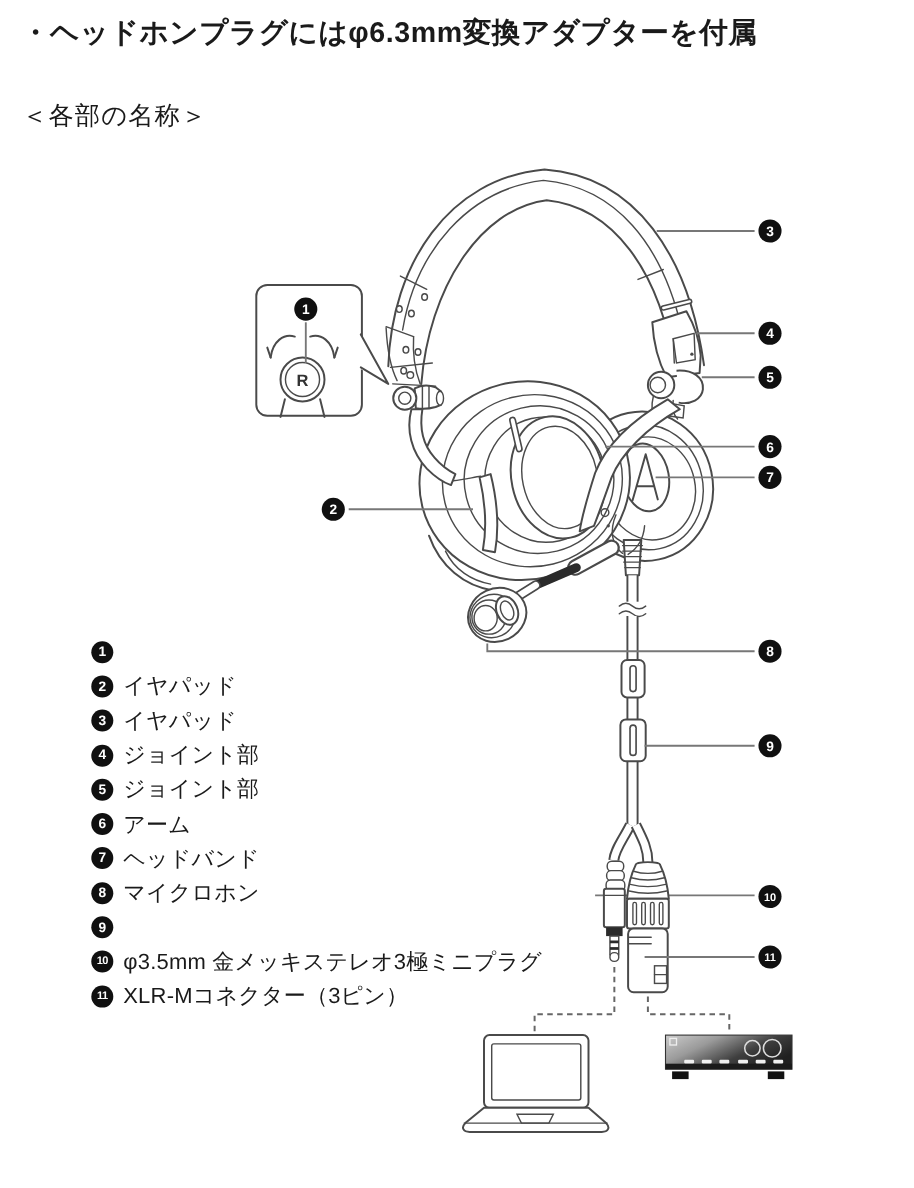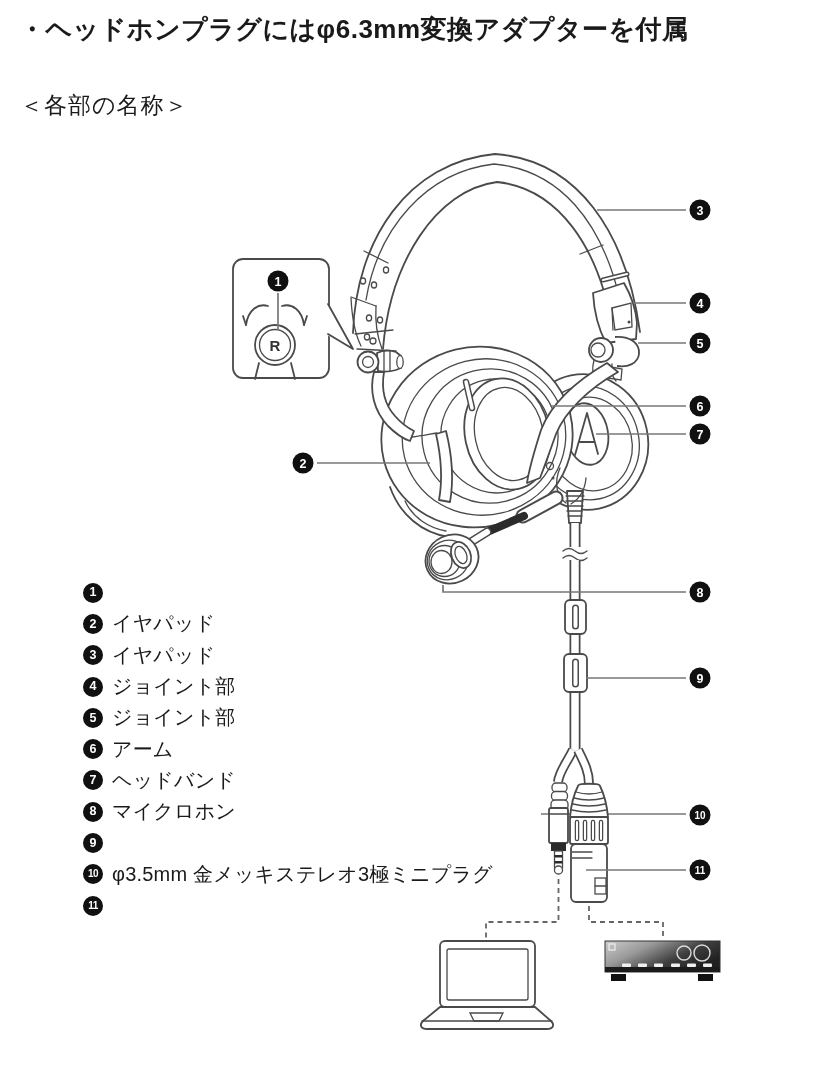--- a/index.html
+++ b/index.html
@@ -340,16 +340,17 @@
     </div>
     <div class="legend-row">
       <span class="badge">9</span>
     </div>
     <div class="legend-row">
       <span class="badge two">10</span>
       <span class="legend-label">φ3.5mm 金メッキステレオ3極ミニプラグ</span>
     </div>
     <div class="legend-row">
       <span class="badge two">11</span>
+      <span class="legend-label">XLR-Mコネクター（3ピン）</span>
     </div>
   </div>
 
 </div>
 
 </body></html>

